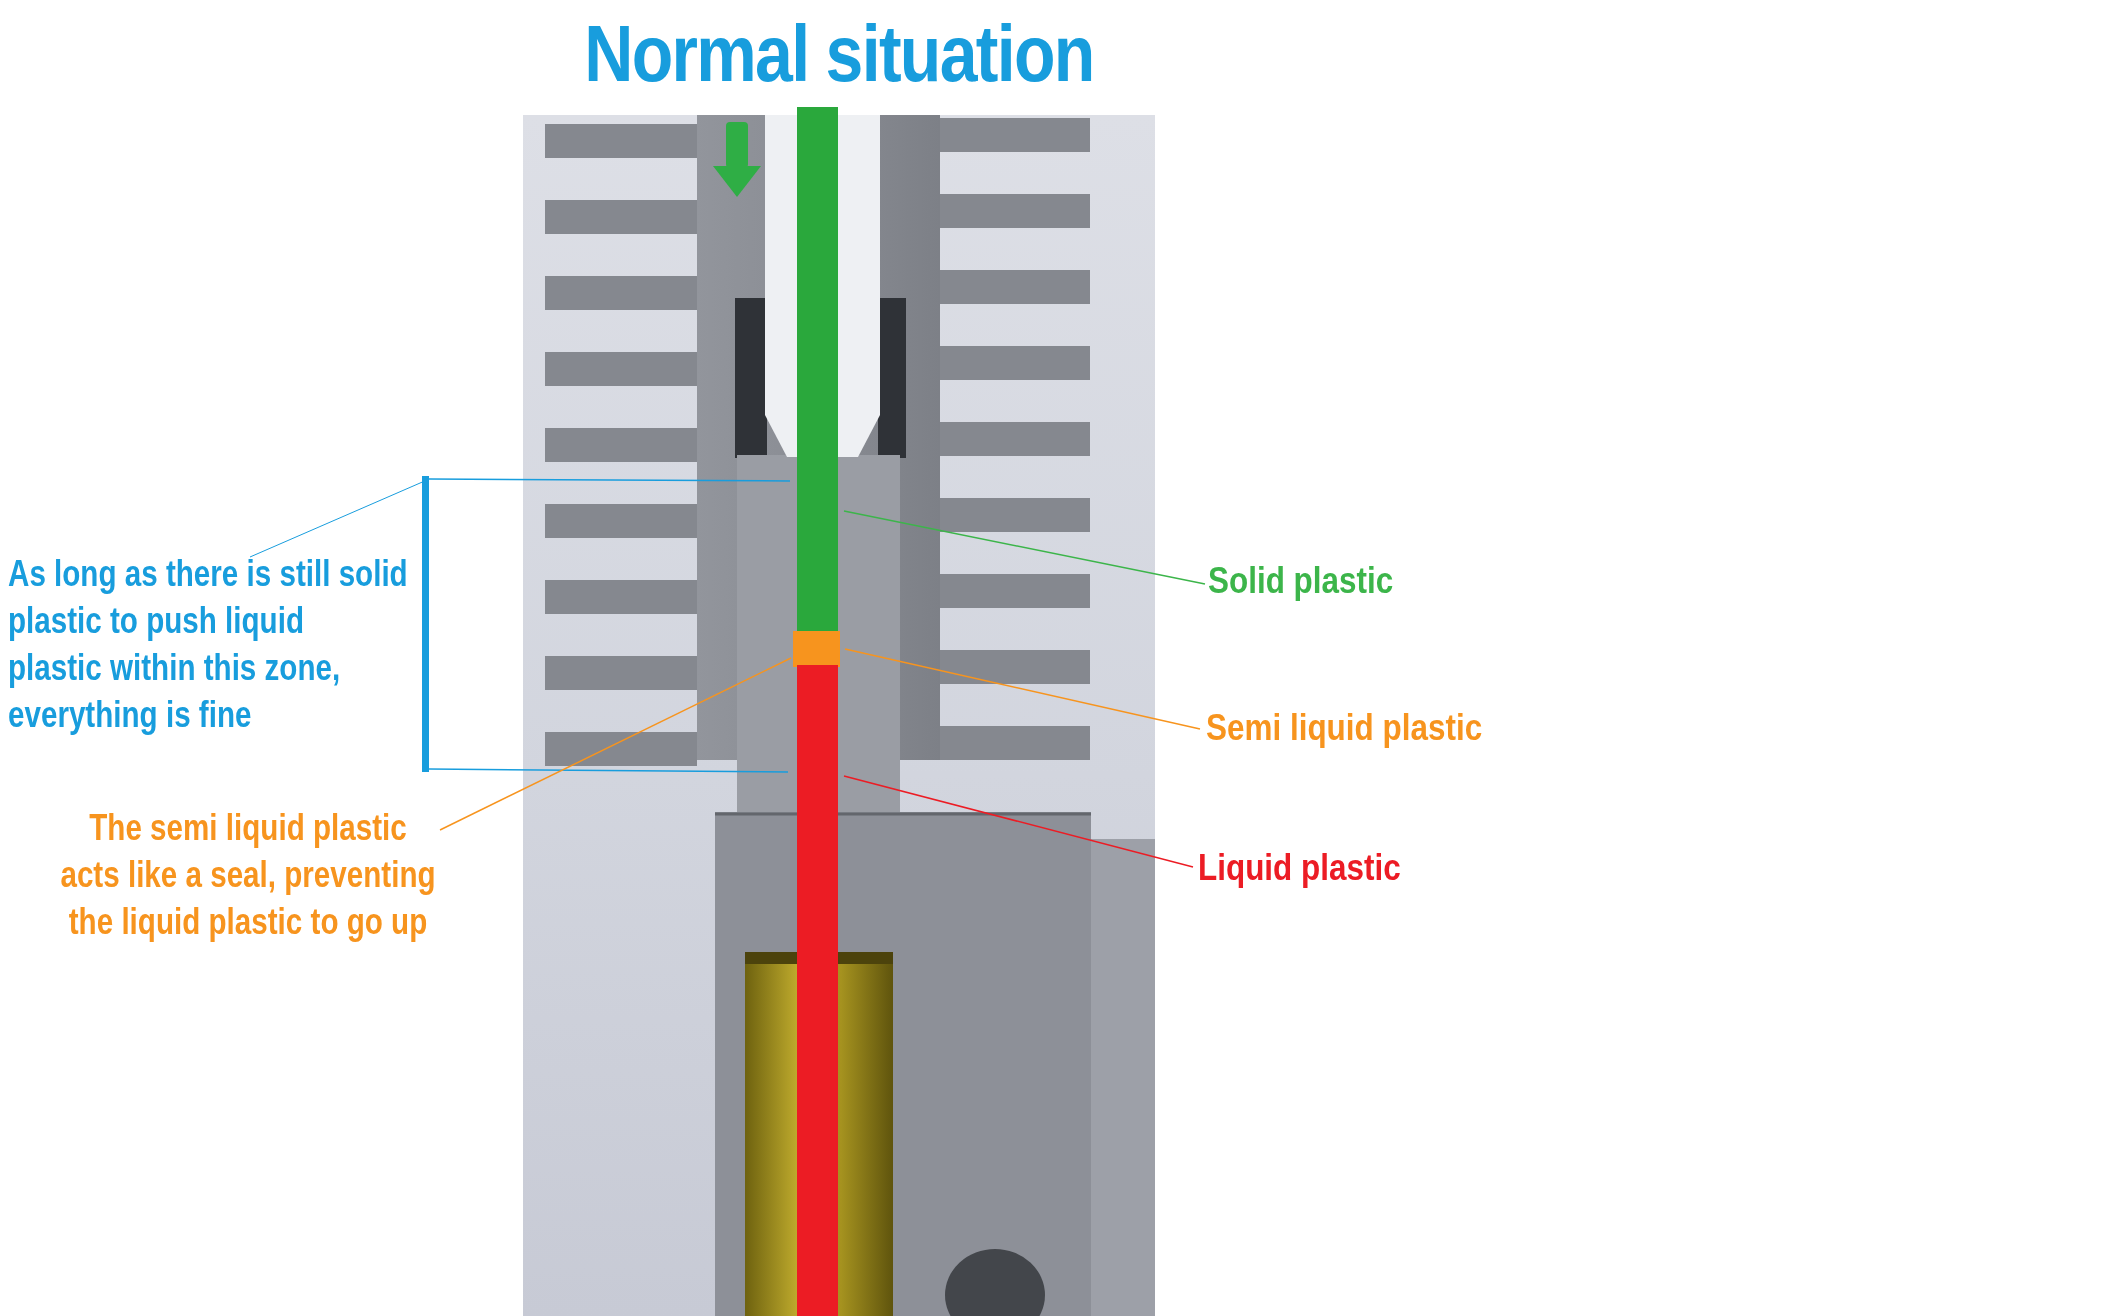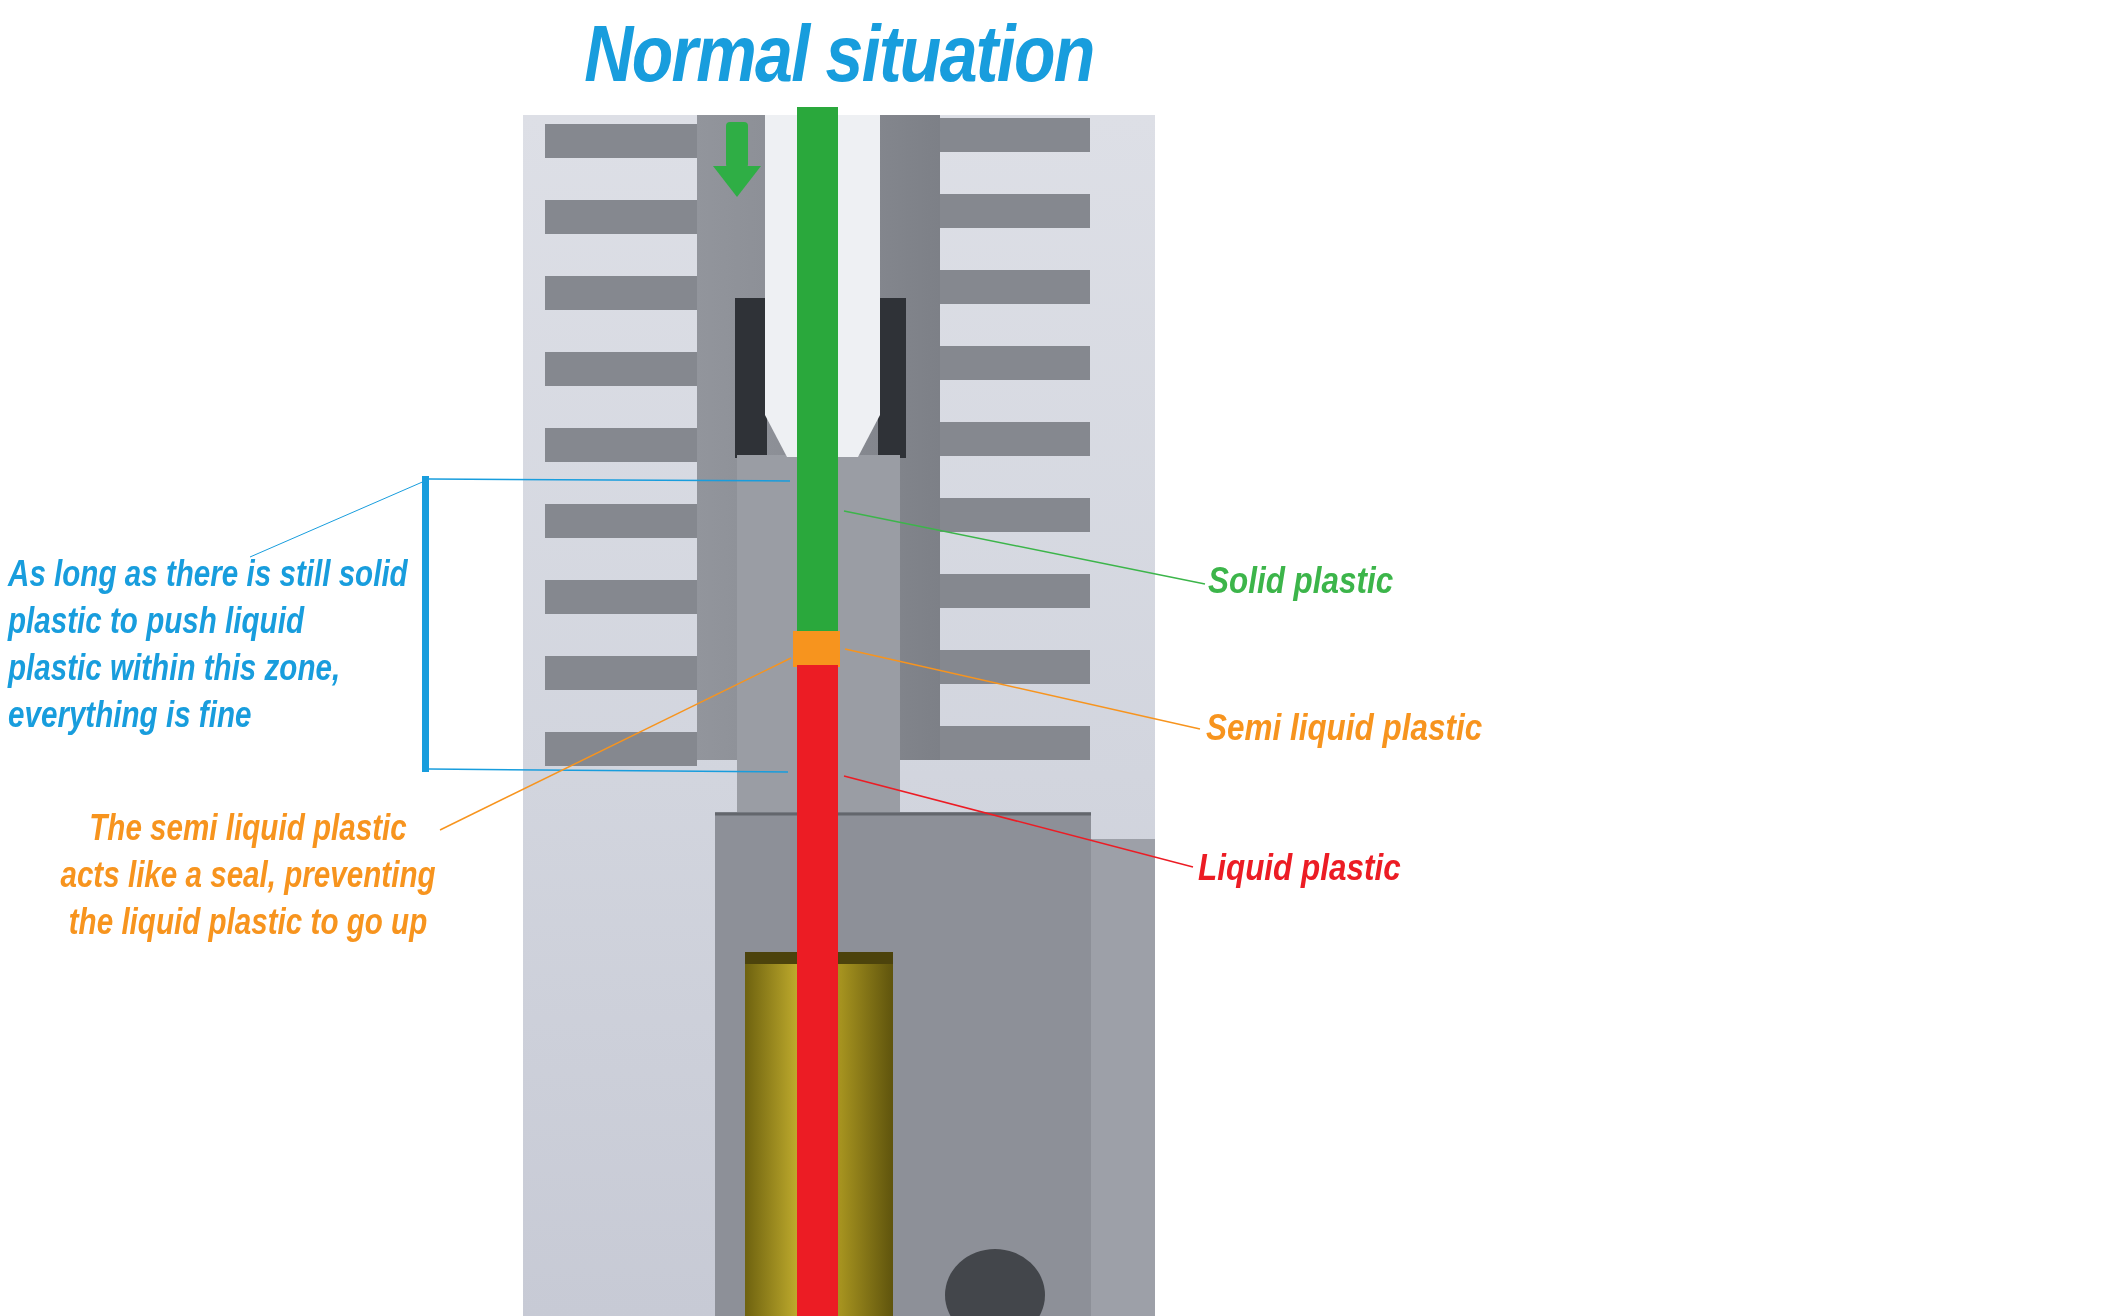--- a/index.html
+++ b/index.html
@@ -1,18 +1,18 @@
 <!DOCTYPE html>
 <html><head>
 <meta charset="utf-8">
 <style>
   html,body { margin:0; padding:0; background:#ffffff; }
   .canvas {
     position:relative; width:1700px; height:1316px; background:#ffffff;
-    overflow:hidden; font-family:"Liberation Sans", sans-serif;font-style:italic;
+    overflow:hidden; font-family:"Liberation Sans", sans-serif;
   }
   .title {
     position:absolute; left:523px; top:8px; width:632px; text-align:center;
     font-size:80px; font-weight:bold; color:#189ddd; letter-spacing:-2px;
     transform:scaleX(0.85); transform-origin:50% 0; white-space:nowrap;
   }
   .render {
     position:absolute; left:523px; top:115px; width:632px; height:1201px;
     background:linear-gradient(180deg,#dddfe6 0%,#d2d5de 55%,#c7cad5 100%);
   }

